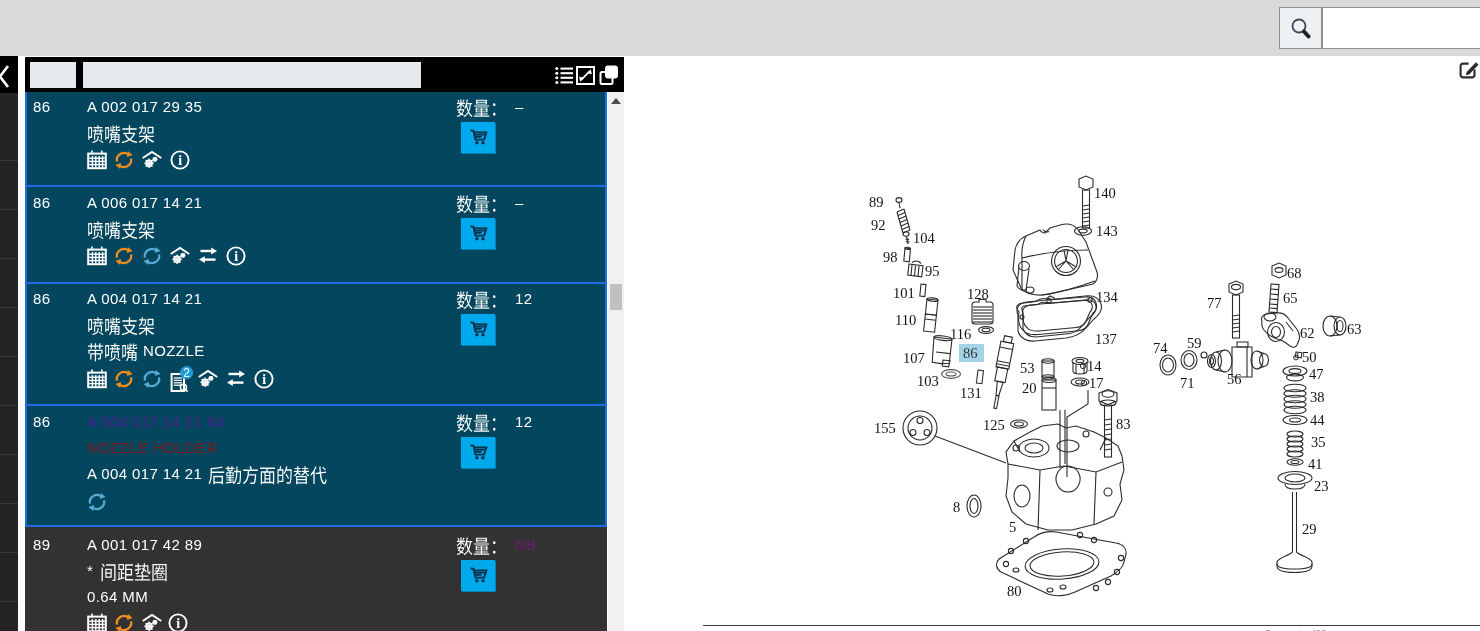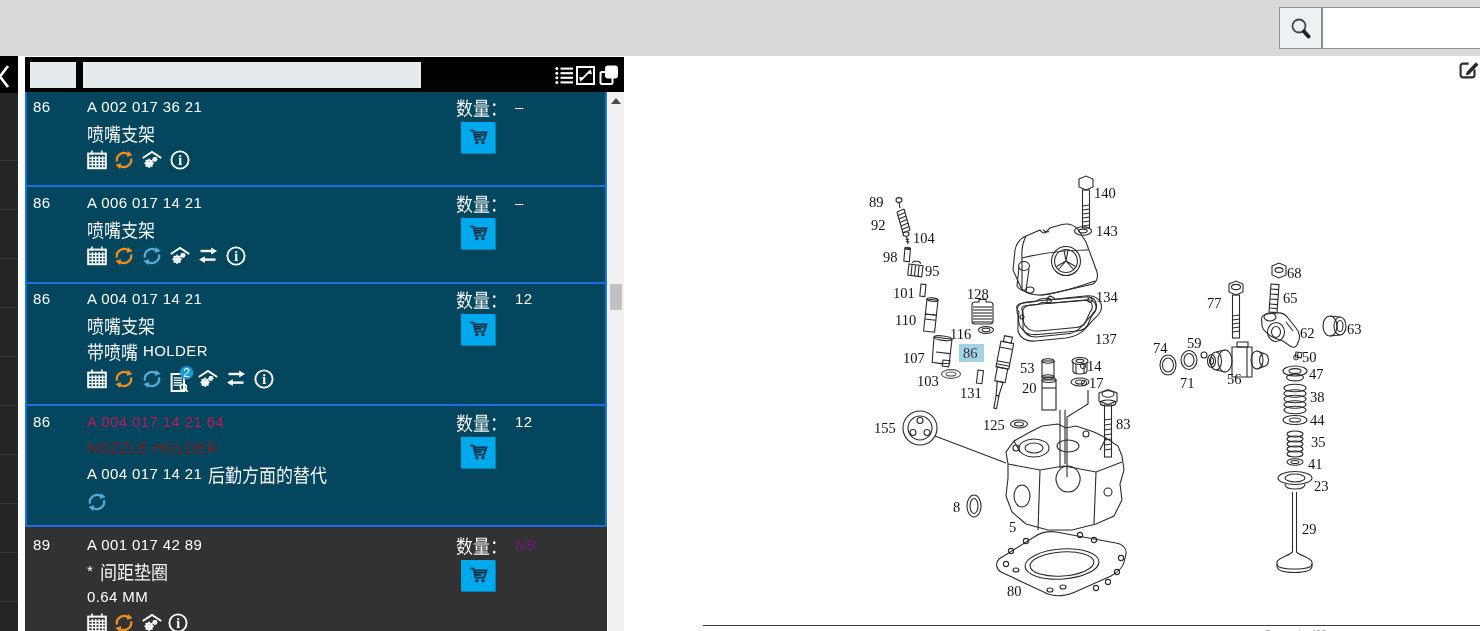--- a/index.html
+++ b/index.html
@@ -72,21 +72,21 @@
   </svg>
 <div class="abs" style="left:25px;top:92px;width:582px;height:435px;background:#03465e;border-left:2px solid #1e6be4;border-right:2px solid #1e6be4;border-bottom:2px solid #1e6be4;box-sizing:border-box"></div>
 <div class="abs" style="left:27px;top:185px;width:578px;height:2px;background:#1e6be4"></div>
 <div class="abs" style="left:27px;top:282px;width:578px;height:2px;background:#1e6be4"></div>
 <div class="abs" style="left:27px;top:404px;width:578px;height:2px;background:#1e6be4"></div>
 <div class="abs" style="left:25px;top:527px;width:582px;height:104px;background:#323232"></div>
 <div class="abs" style="left:608px;top:92px;width:16px;height:539px;background:#f1f1f1"></div>
 <div class="abs" style="left:611px;top:98px;width:0;height:0;border-left:5px solid transparent;border-right:5px solid transparent;border-bottom:6px solid #4d4d4d"></div>
 <div class="abs" style="left:610px;top:284px;width:12px;height:26px;background:#c1c1c1"></div>
 <div class="t" style="left:33px;top:96px;color:#fff">86</div>
-<div class="t" style="left:87px;top:96px;color:#fff">A 002 017 36 21</div>
+<div class="t" style="left:87px;top:96px;color:#fff">A 002 017 29 35</div>
 <svg style="position:absolute;left:87px;top:122px" width="71" height="25" viewBox="0 0 71 23">
     <use href="#g55b7" fill="#fff" transform="translate(0.0,18.6) scale(0.01700,-0.01950)"></use>
     <use href="#g5634" fill="#fff" transform="translate(17.0,18.6) scale(0.01700,-0.01950)"></use>
     <use href="#g652f" fill="#fff" transform="translate(34.0,18.6) scale(0.01700,-0.01950)"></use>
     <use href="#g67b6" fill="#fff" transform="translate(51.0,18.6) scale(0.01700,-0.01950)"></use>
   </svg>
 <svg style="position:absolute;left:456px;top:96px" width="54" height="25" viewBox="0 0 54 23">
     <use href="#g6570" fill="#fff" transform="translate(0.0,18.6) scale(0.01700,-0.01950)"></use>
     <use href="#g91cf" fill="#fff" transform="translate(17.0,18.6) scale(0.01700,-0.01950)"></use>
     <use href="#gff1a" fill="#fff" transform="translate(34.0,18.6) scale(0.01700,-0.01950)"></use>
@@ -232,21 +232,21 @@
     <use href="#g55b7" fill="#fff" transform="translate(0.0,18.6) scale(0.01700,-0.01950)"></use>
     <use href="#g5634" fill="#fff" transform="translate(17.0,18.6) scale(0.01700,-0.01950)"></use>
     <use href="#g652f" fill="#fff" transform="translate(34.0,18.6) scale(0.01700,-0.01950)"></use>
     <use href="#g67b6" fill="#fff" transform="translate(51.0,18.6) scale(0.01700,-0.01950)"></use>
   </svg>
 <svg style="position:absolute;left:87px;top:340px" width="54" height="25" viewBox="0 0 54 23">
     <use href="#g5e26" fill="#fff" transform="translate(0.0,18.6) scale(0.01700,-0.01950)"></use>
     <use href="#g55b7" fill="#fff" transform="translate(17.0,18.6) scale(0.01700,-0.01950)"></use>
     <use href="#g5634" fill="#fff" transform="translate(34.0,18.6) scale(0.01700,-0.01950)"></use>
   </svg>
-<div class="t" style="left:143.0px;top:340px;color:#fff">HOLDER</div>
+<div class="t" style="left:143.0px;top:340px;color:#fff">NOZZLE</div>
 <svg style="position:absolute;left:456px;top:288px" width="54" height="25" viewBox="0 0 54 23">
     <use href="#g6570" fill="#fff" transform="translate(0.0,18.6) scale(0.01700,-0.01950)"></use>
     <use href="#g91cf" fill="#fff" transform="translate(17.0,18.6) scale(0.01700,-0.01950)"></use>
     <use href="#gff1a" fill="#fff" transform="translate(34.0,18.6) scale(0.01700,-0.01950)"></use>
   </svg>
 <div class="t" style="left:515px;top:288px;color:#fff">12</div>
 <div class="abs" style="left:461px;top:314px;width:34px;height:31px;background:#00a9ec;box-shadow:1px 1px 0 #0282b4"><svg width="34" height="31" viewBox="0 0 34 31">
       <g fill="none" stroke="#0a3246" stroke-width="1.9">
         <path d="M9.5,8.2 l3,0.6 l2,8.8 l8.6,0 l2.3,-7.2 l-12.6,0"></path>
         <line x1="14" y1="12.6" x2="23.6" y2="12.6"></line>
@@ -320,21 +320,21 @@
     <line x1="2.5" y1="5" x2="14" y2="5" stroke="#fff" stroke-width="2.4"></line>
     <polygon points="13.2,1.6 19,5 13.2,8.4" fill="#fff"></polygon>
     <line x1="6" y1="13.6" x2="17.5" y2="13.6" stroke="#fff" stroke-width="2.4"></line>
     <polygon points="6.8,10.2 1,13.6 6.8,17" fill="#fff"></polygon>
   </svg>
 <svg class="ic" style="left:254px;top:369px" viewBox="0 0 20 20">
     <circle cx="10" cy="10" r="8.6" fill="none" stroke="#fff" stroke-width="1.9"></circle>
     <text x="10.2" y="15.2" text-anchor="middle" font-family="Liberation Serif" font-size="14" font-weight="bold" fill="#fff">i</text>
   </svg>
 <div class="t" style="left:33px;top:411px;color:#fff">86</div>
-<div class="t" style="left:87px;top:411px;color:#be185d">A 004 017 14 21 64</div>
+<div class="t" style="left:87px;top:411px;color:#4c1d95">A 004 017 14 21 64</div>
 <div class="t" style="left:87px;top:437px;color:#7f1d1d">NOZZLE HOLDER</div>
 <div class="t" style="left:87px;top:463px;color:#fff">A 004 017 14 21</div>
 <svg style="position:absolute;left:208px;top:463px" width="122" height="25" viewBox="0 0 122 23">
     <use href="#g540e" fill="#fff" transform="translate(0.0,18.6) scale(0.01700,-0.01950)"></use>
     <use href="#g52e4" fill="#fff" transform="translate(17.0,18.6) scale(0.01700,-0.01950)"></use>
     <use href="#g65b9" fill="#fff" transform="translate(34.0,18.6) scale(0.01700,-0.01950)"></use>
     <use href="#g9762" fill="#fff" transform="translate(51.0,18.6) scale(0.01700,-0.01950)"></use>
     <use href="#g7684" fill="#fff" transform="translate(68.0,18.6) scale(0.01700,-0.01950)"></use>
     <use href="#g66ff" fill="#fff" transform="translate(85.0,18.6) scale(0.01700,-0.01950)"></use>
     <use href="#g4ee3" fill="#fff" transform="translate(102.0,18.6) scale(0.01700,-0.01950)"></use>

